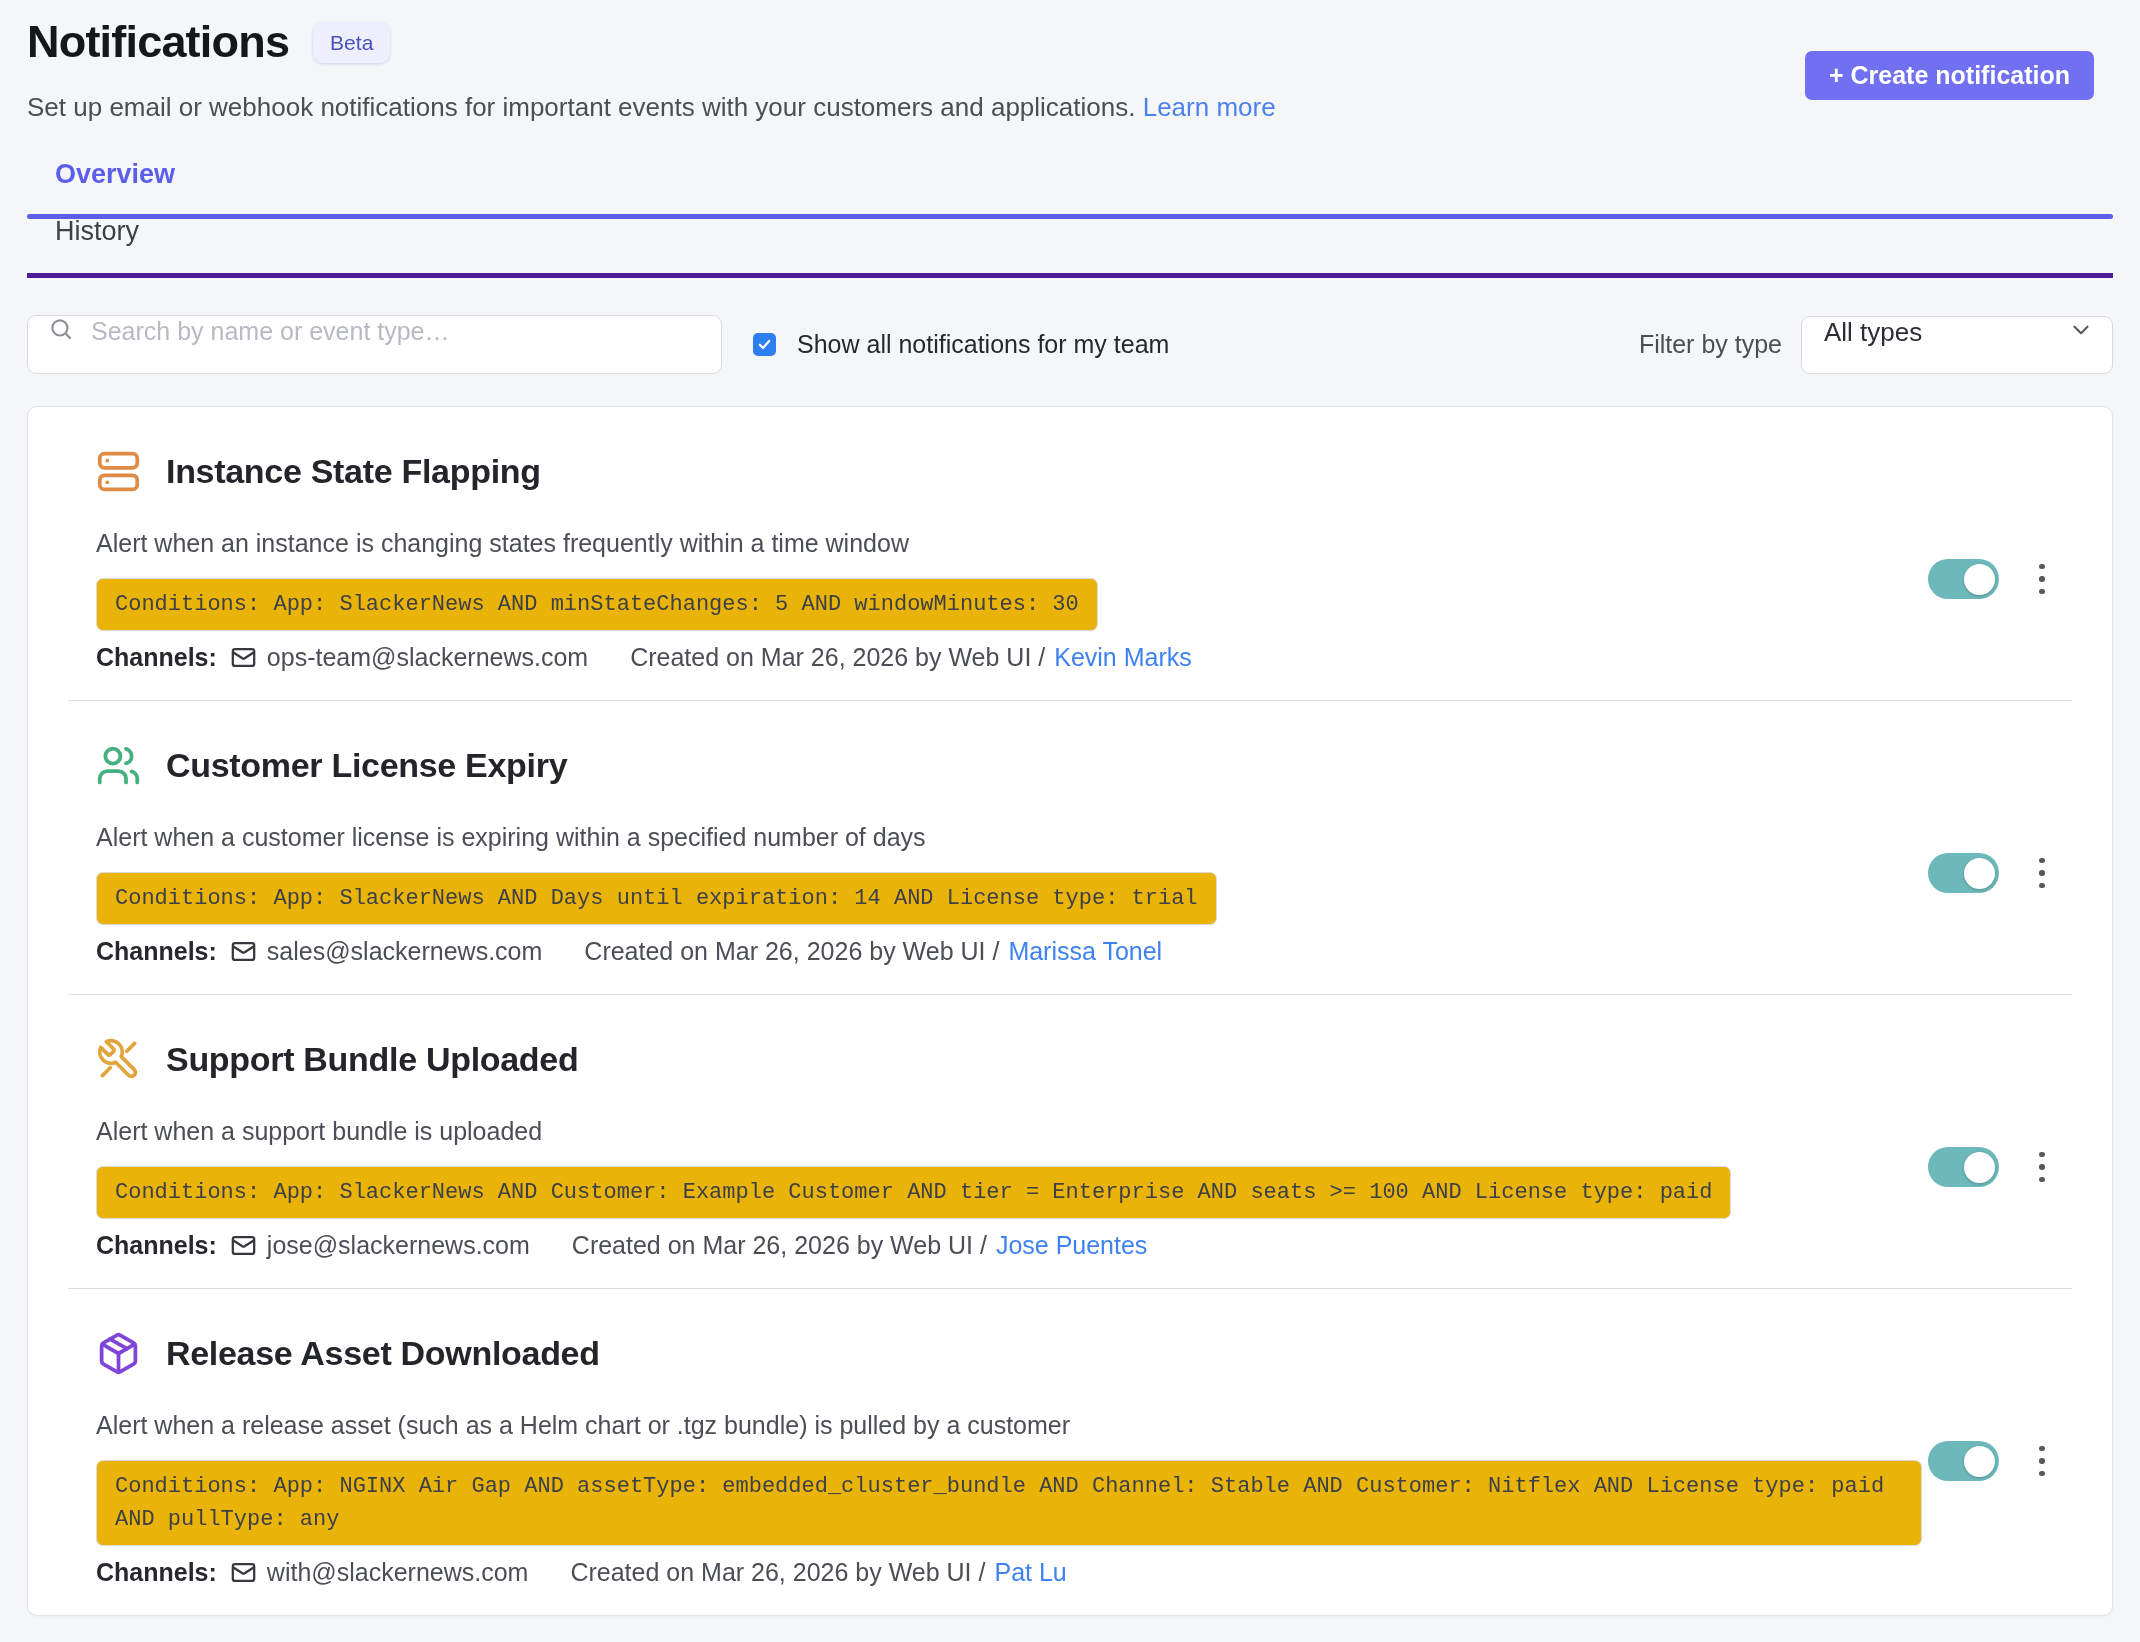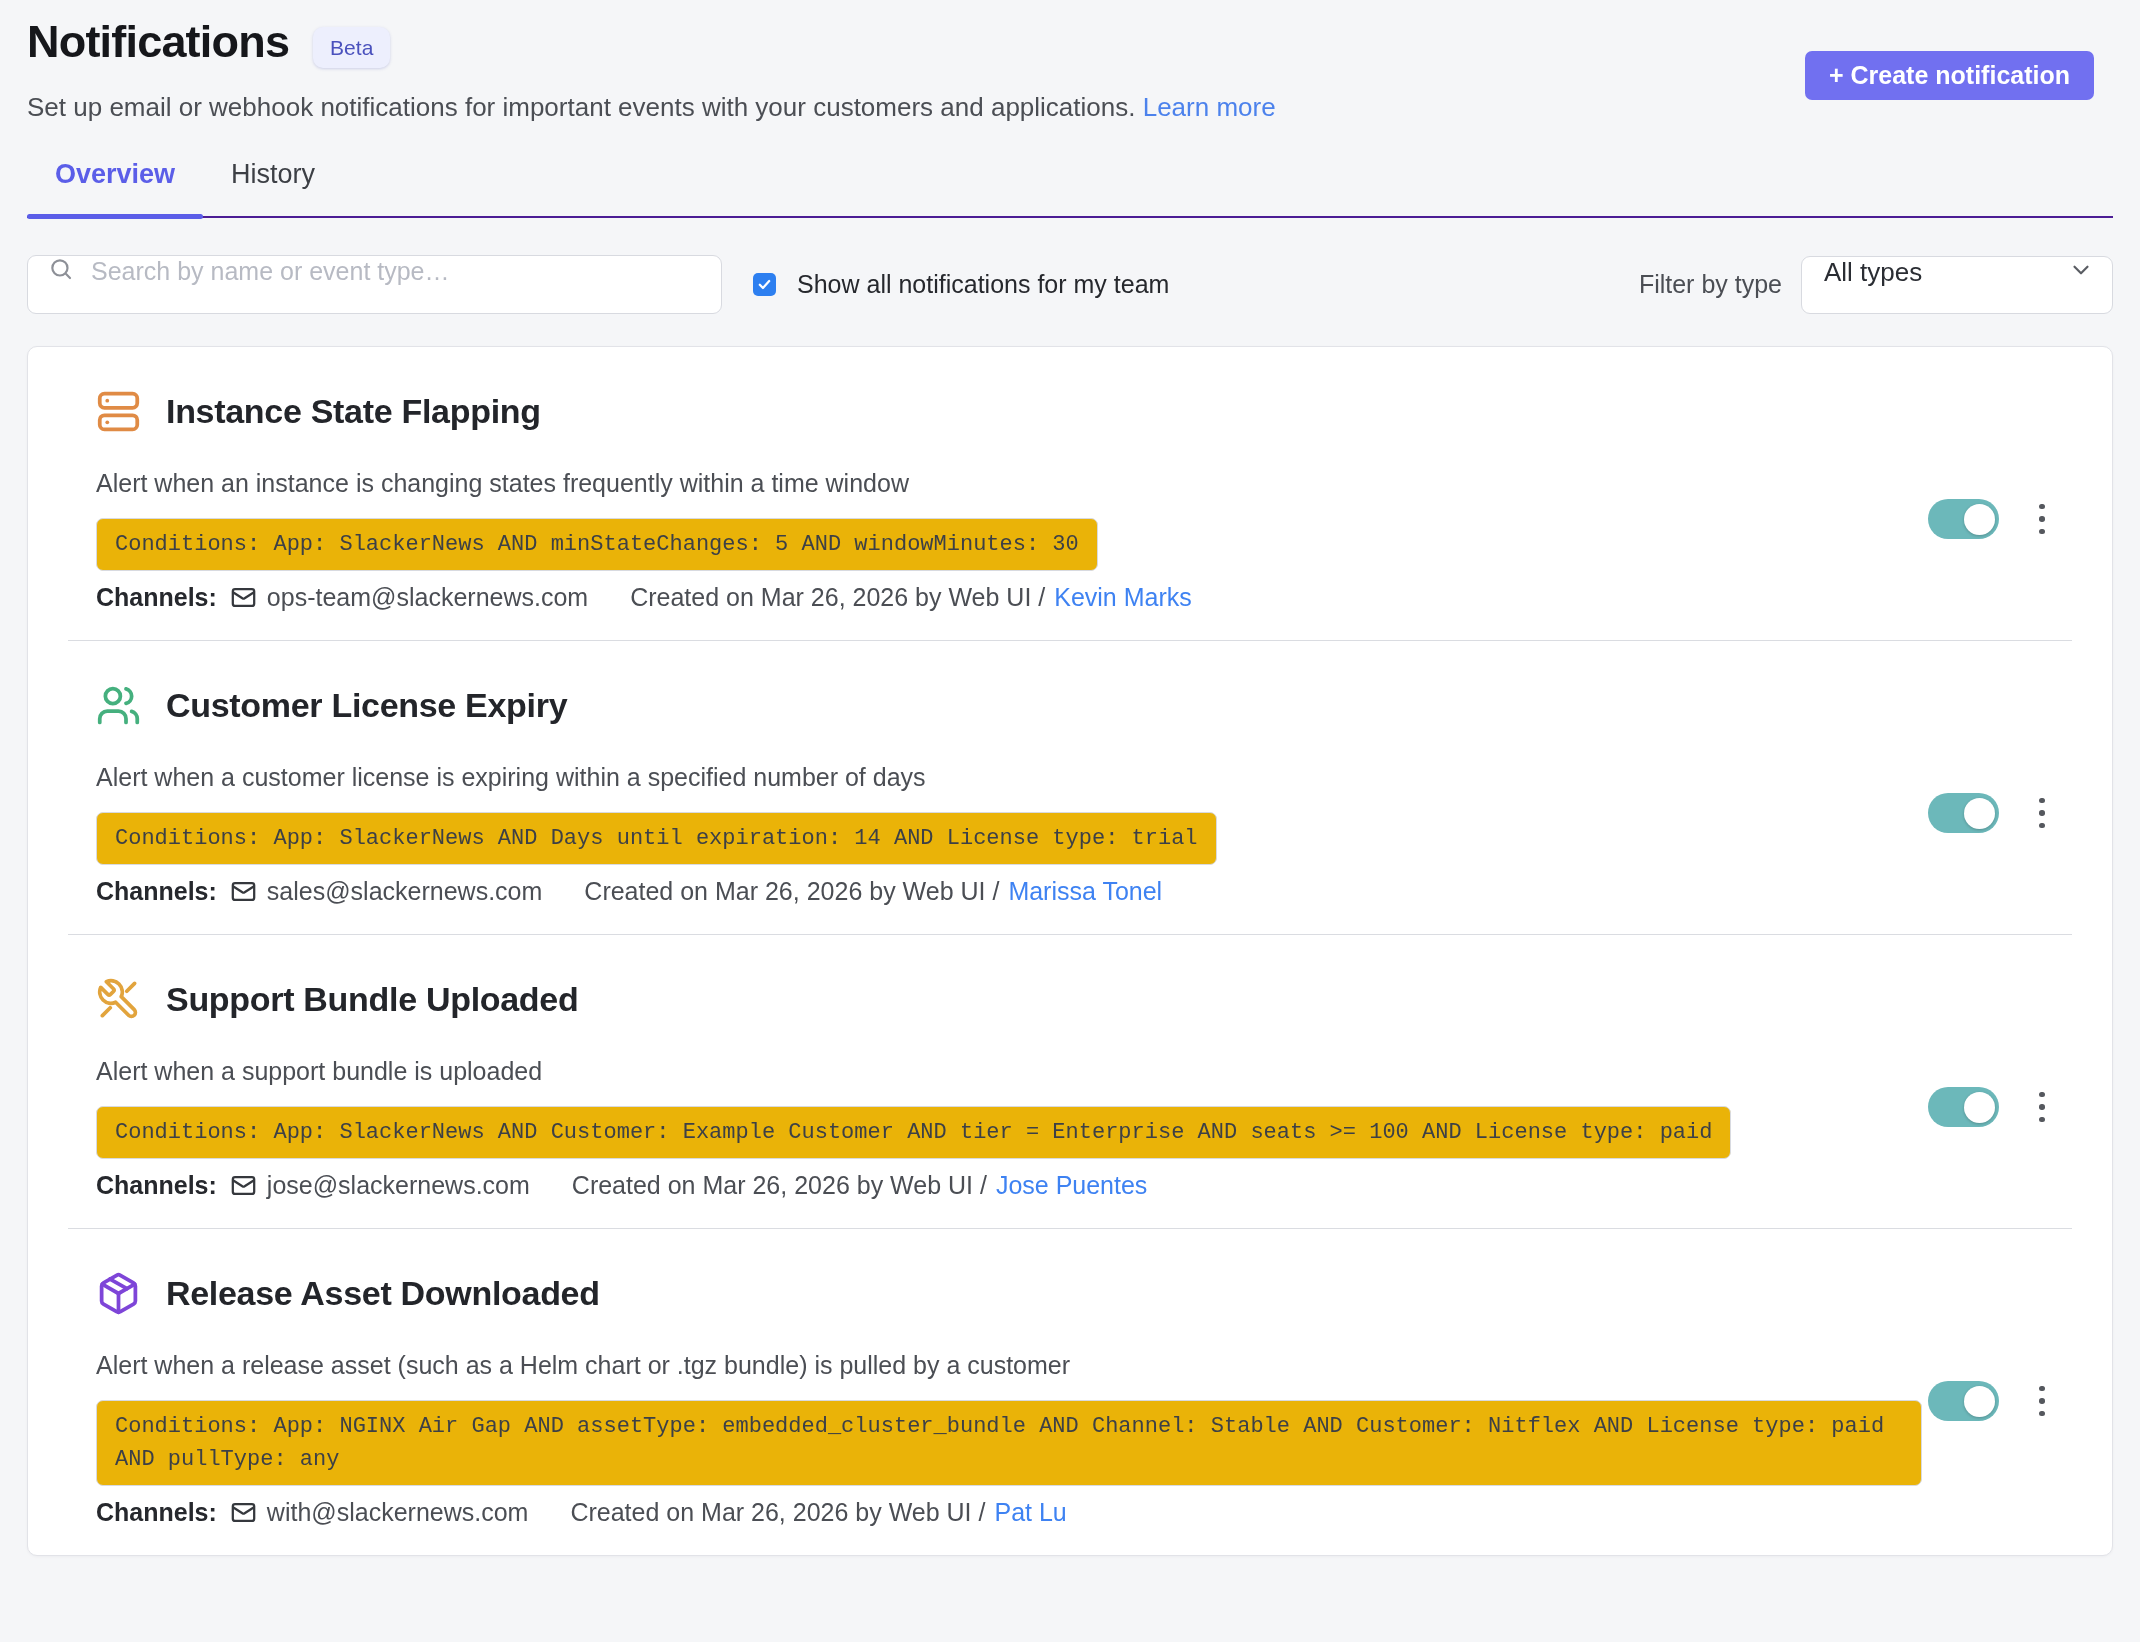--- a/index.html
+++ b/index.html
@@ -6,38 +6,38 @@
   html,body { margin:0; padding:0; }
   body {
     width:2140px; height:1642px; overflow:hidden;
     background:#f5f6f8;
     font-family:"Liberation Sans", sans-serif;
     color:#26282d; position:relative;
   }
   .page { padding:16px 27px 0 27px; position:relative; }
 
   
-  .header-row { display:flex; align-items:flex-end; gap:24px; }
+  .header-row { display:flex; align-items:center; gap:24px; }
   h1 { margin:0; font-size:45px; font-weight:bold; letter-spacing:-0.8px; color:#16171b; }
   .beta {
     background:#edeffd; color:#4a51bd; font-size:21px; line-height:21px;
     padding:10px 17px; border-radius:10px;
     box-shadow:0 1px 3px rgba(88,97,180,0.25);
   }
   .create-btn {
     position:absolute; top:51px; right:46px; height:49px;
     background:#7170f0; color:#fff; border:none; border-radius:7px;
     font-family:inherit; font-size:25px; font-weight:bold; padding:0 24px;
     cursor:pointer;
   }
   .subtitle { margin-top:24px; font-size:26px; color:#4b4e54; }
   .learn-more { color:#4c82ec; text-decoration:none; cursor:pointer; }
 
   
-  .tabs { display:flex; margin-top:36px; border-bottom:2px solid #4c1d95; }
+  .tabs { display:flex; margin-top:36px; border-bottom:5px solid #4c1d95;flex-direction:column; }
   .tab { font-size:27px; color:#3c3f45; padding:0 28px 26px 28px; position:relative; cursor:pointer; }
   .tab.active { color:#5b5ee8; font-weight:bold; }
   .tab.active::after {
     content:""; position:absolute; left:0; right:0; bottom:-3px; height:5px;
     background:#5b5ee8; border-radius:3px;
   }
 
   
   .controls { display:flex; align-items:center; margin-top:37px; }
   .search-box {

